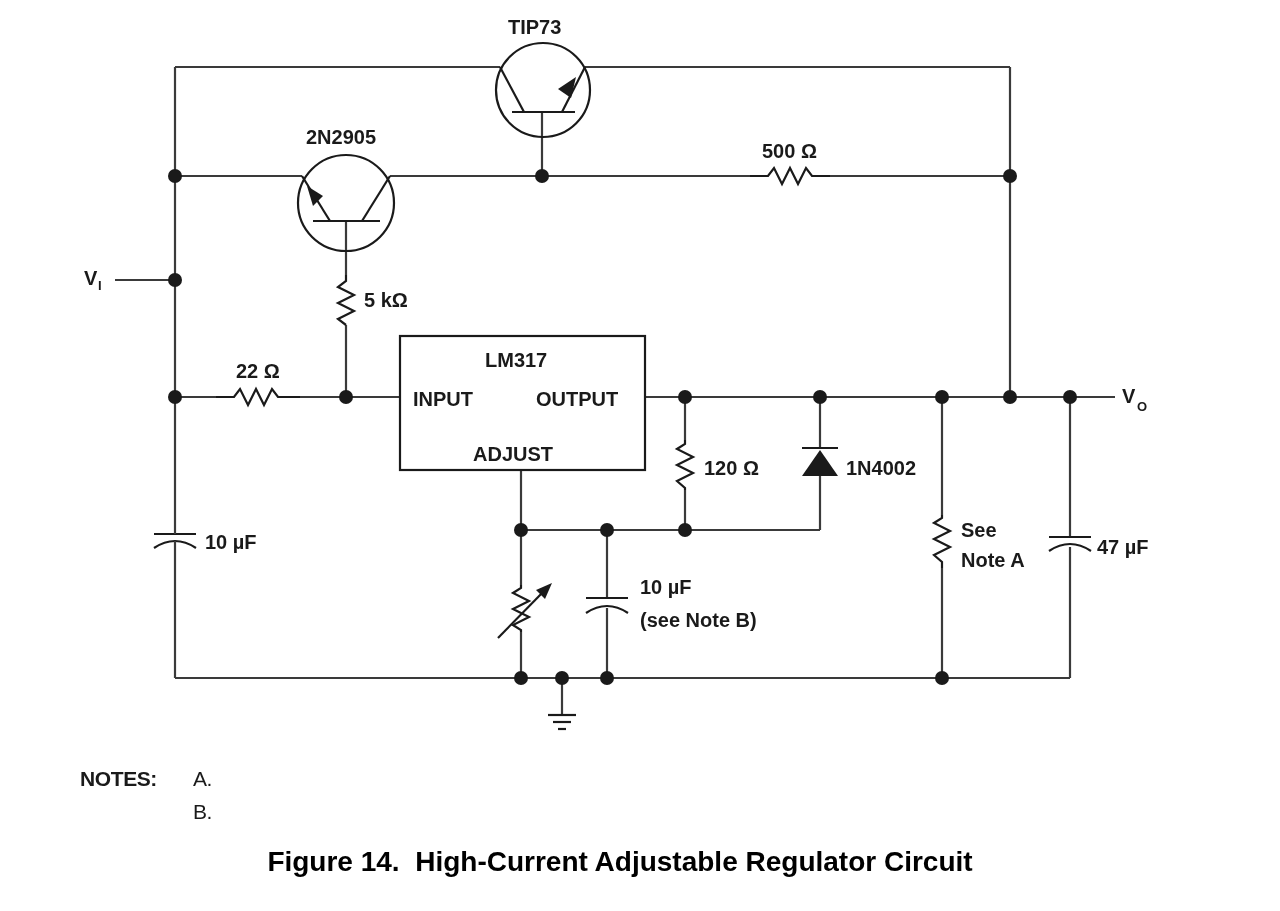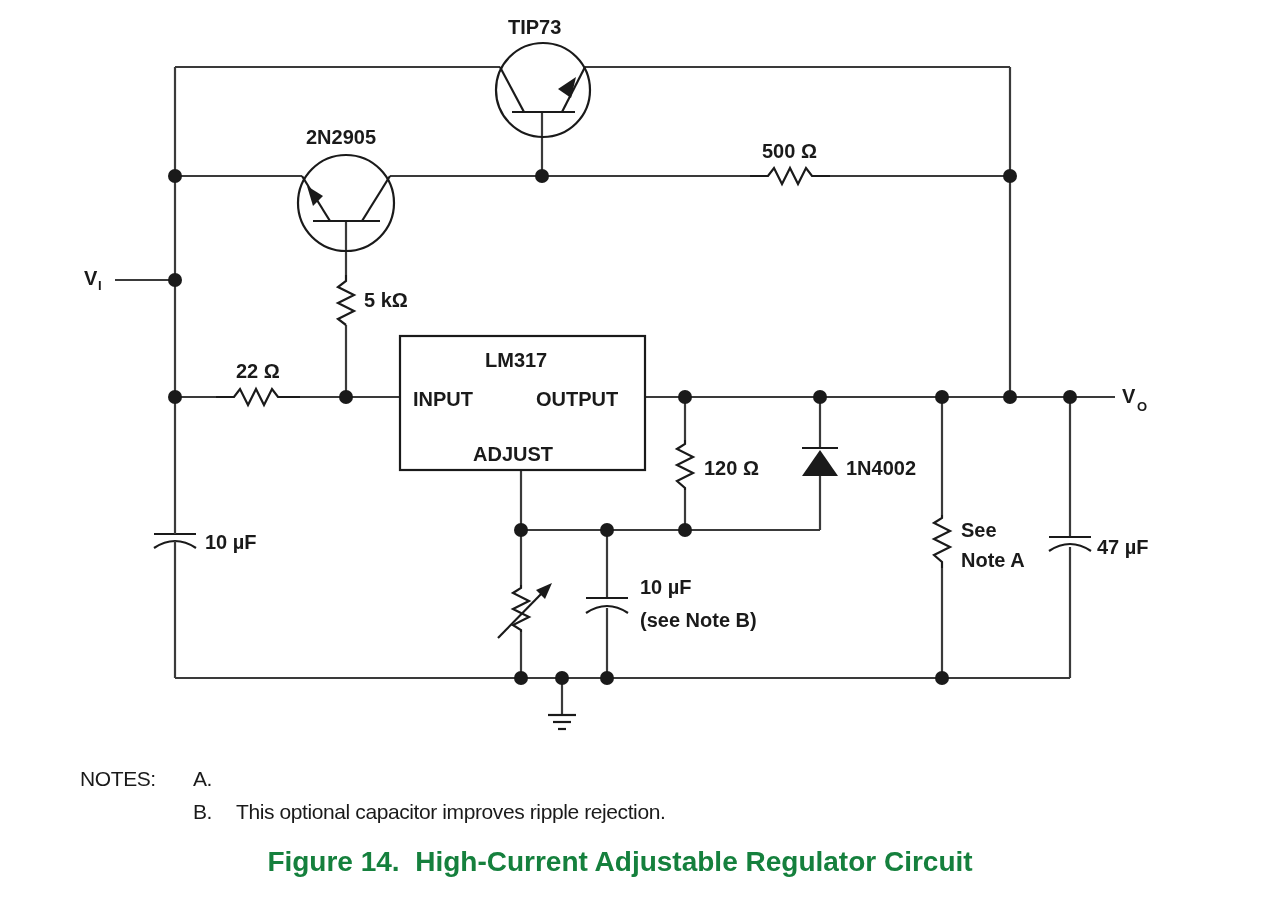--- a/index.html
+++ b/index.html
@@ -5,23 +5,23 @@
   html, body { margin: 0; padding: 0; background: #ffffff; }
   body { width: 1280px; height: 911px; position: relative; overflow: hidden; }
   #schematic { position: absolute; left: 0; top: 0; width: 1280px; height: 911px; }
   .wire { stroke: #3a3a3a; stroke-width: 2.2; fill: none; }
   .sym { stroke: #1a1a1a; stroke-width: 2.2; fill: none; }
   .node { fill: #1a1a1a; }
   .lbl { font-family: "Liberation Sans", sans-serif; font-weight: bold; font-size: 20px; fill: #1a1a1a; }
   .lbl-sub { font-family: "Liberation Sans", sans-serif; font-weight: bold; font-size: 13px; fill: #1a1a1a; }
   .notes { position: absolute; left: 80px; top: 762px; font-family: "Liberation Sans", sans-serif; font-size: 21px; color: #1a1a1a; letter-spacing: -0.4px; }
   .notes .row { display: flex; height: 33px; align-items: center; }
-  .notes .hdr { width: 113px; }
+  .notes .hdr { width: 113px; font-weight: bold; }
   .notes .letter { width: 43px; }
-  .caption { position: absolute; left: 0; width: 1240px; top: 846px; text-align: center; font-family: "Liberation Sans", sans-serif; font-weight: bold; font-size: 28px; color: #15803d; }
+  .caption { position: absolute; left: 0; width: 1240px; top: 846px; text-align: center; font-family: "Liberation Sans", sans-serif; font-weight: bold; font-size: 28px; color: #000000; }
 </style>
 </head>
 <body>
 
 <svg id="schematic" viewBox="0 0 1280 911" xmlns="http://www.w3.org/2000/svg">
 
   <g>
 
     <line class="wire" x1="175" y1="67" x2="175" y2="520"></line>
     <line class="wire" x1="175" y1="552" x2="175" y2="678"></line>
@@ -196,17 +196,16 @@
 </svg>
 
 <div class="notes">
   <div class="row">
     <span class="hdr">NOTES:</span>
     <span class="letter">A.</span>
   </div>
   <div class="row">
     <span class="hdr"></span>
     <span class="letter">B.</span>
-    <span>This optional capacitor improves ripple rejection.</span>
   </div>
 </div>
 
 <div class="caption" style="white-space: pre;">Figure 14.  High-Current Adjustable Regulator Circuit</div>
 
 </body></html>

